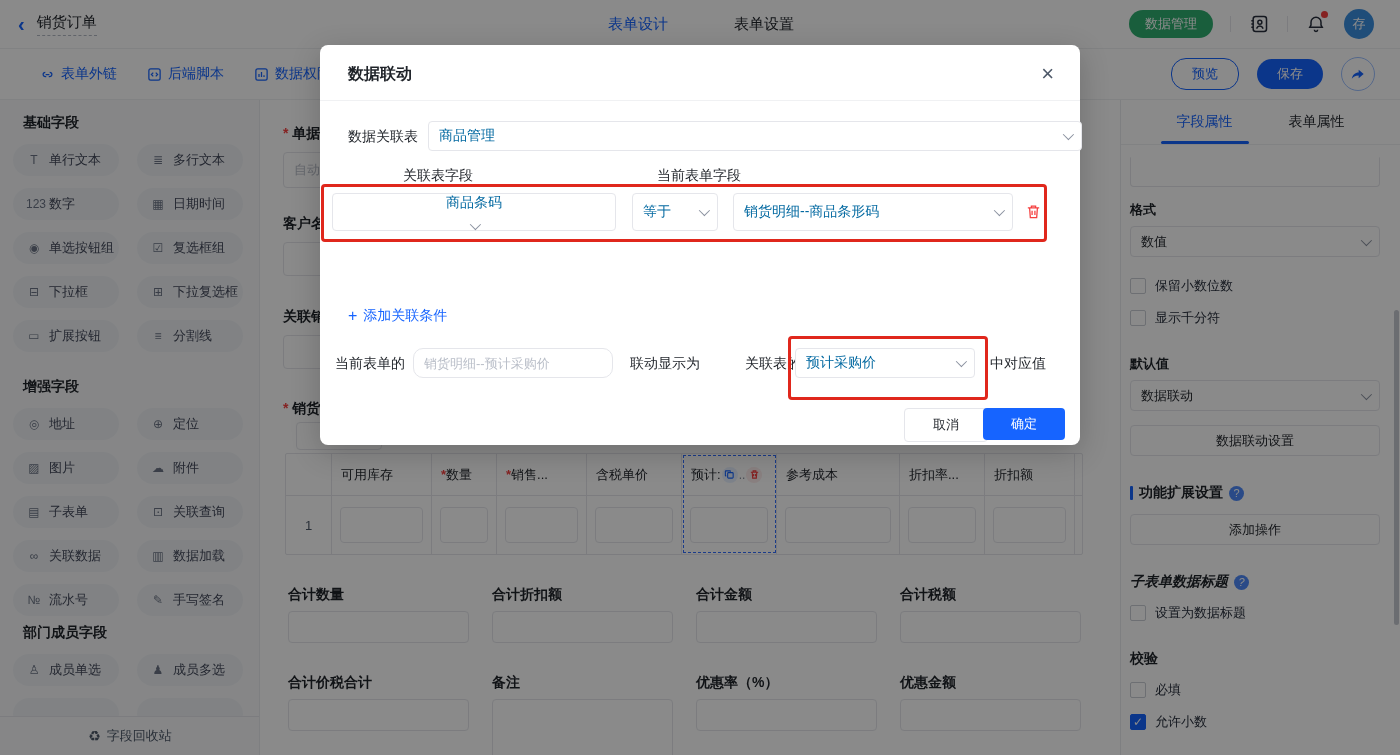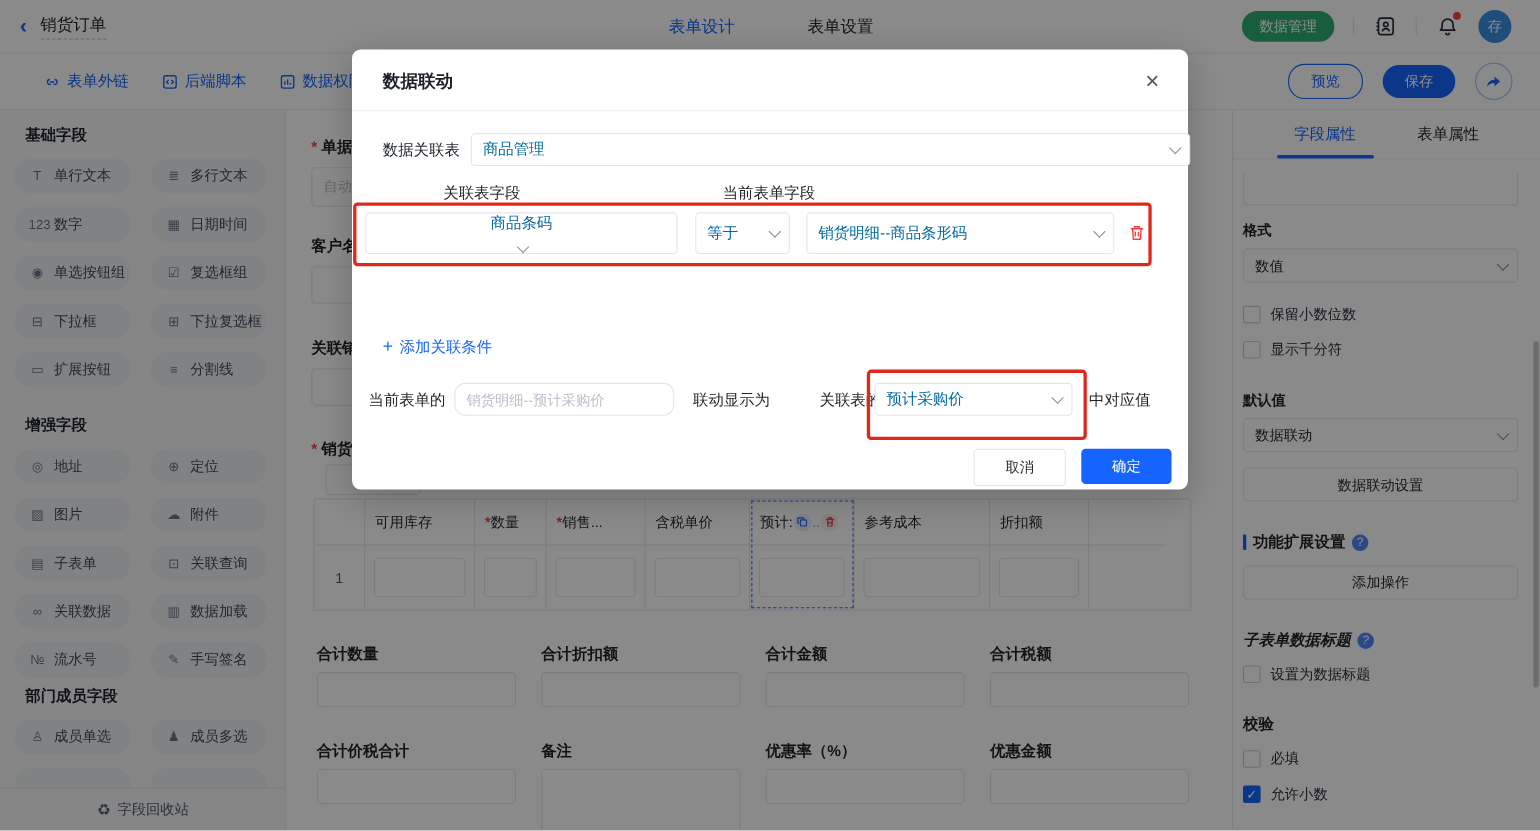--- a/index.html
+++ b/index.html
@@ -379,20 +379,28 @@
             </div>
         </div>
         <div class="st-col c6">
           <div class="st-h">
               <span>参考成本</span>
             </div>
           <div class="st-b">
               <div class="cellbox"></div>
             </div>
         </div>
+        <div class="st-col c7">
+          <div class="st-h">
+              <span>折扣率...</span>
+            </div>
+          <div class="st-b">
+              <div class="cellbox"></div>
+            </div>
+        </div>
         <div class="st-col c8">
           <div class="st-h">
               <span>折扣额</span>
             </div>
           <div class="st-b">
               <div class="cellbox"></div>
             </div>
         </div>
         <div class="st-col c9">
           <div class="st-h"></div>
@@ -542,20 +550,20 @@
     <div class="m-abs m-label" style="left:15px;top:310px;">当前表单的</div>
     <input class="m-abs m-input" style="left: 93px; top: 303px; width: 200px; height: 30px;" placeholder="销货明细--预计采购价">
     <div class="m-abs m-label" style="left:310px;top:310px;">联动显示为</div>
     <div class="m-abs m-label" style="left:425px;top:310px;">关联表的</div>
     <div class="m-abs msel" style="left:475px;top:303px;width:180px;height:30px;">
       <span class="sv" style="flex:1;">预计采购价</span>
         <span class="chev"></span>
     </div>
     <div class="m-abs m-label" style="left:670px;top:310px;">中对应值</div>
 
-    <div class="m-abs btn-cancel" style="left:565px;top:363px;text-align:center;">取消</div>
+    <div class="m-abs btn-cancel" style="left:584px;top:363px;text-align:center;">取消</div>
     <div class="m-abs btn-ok" style="left:663px;top:363px;">确定</div>
   </div>
 
   <div class="anno" style="left:321px;top:184px;width:720px;height:52px;"></div>
   <div class="anno" style="left:788px;top:336px;width:194px;height:58px;"></div>
 
 </div>
 
 </body></html>

